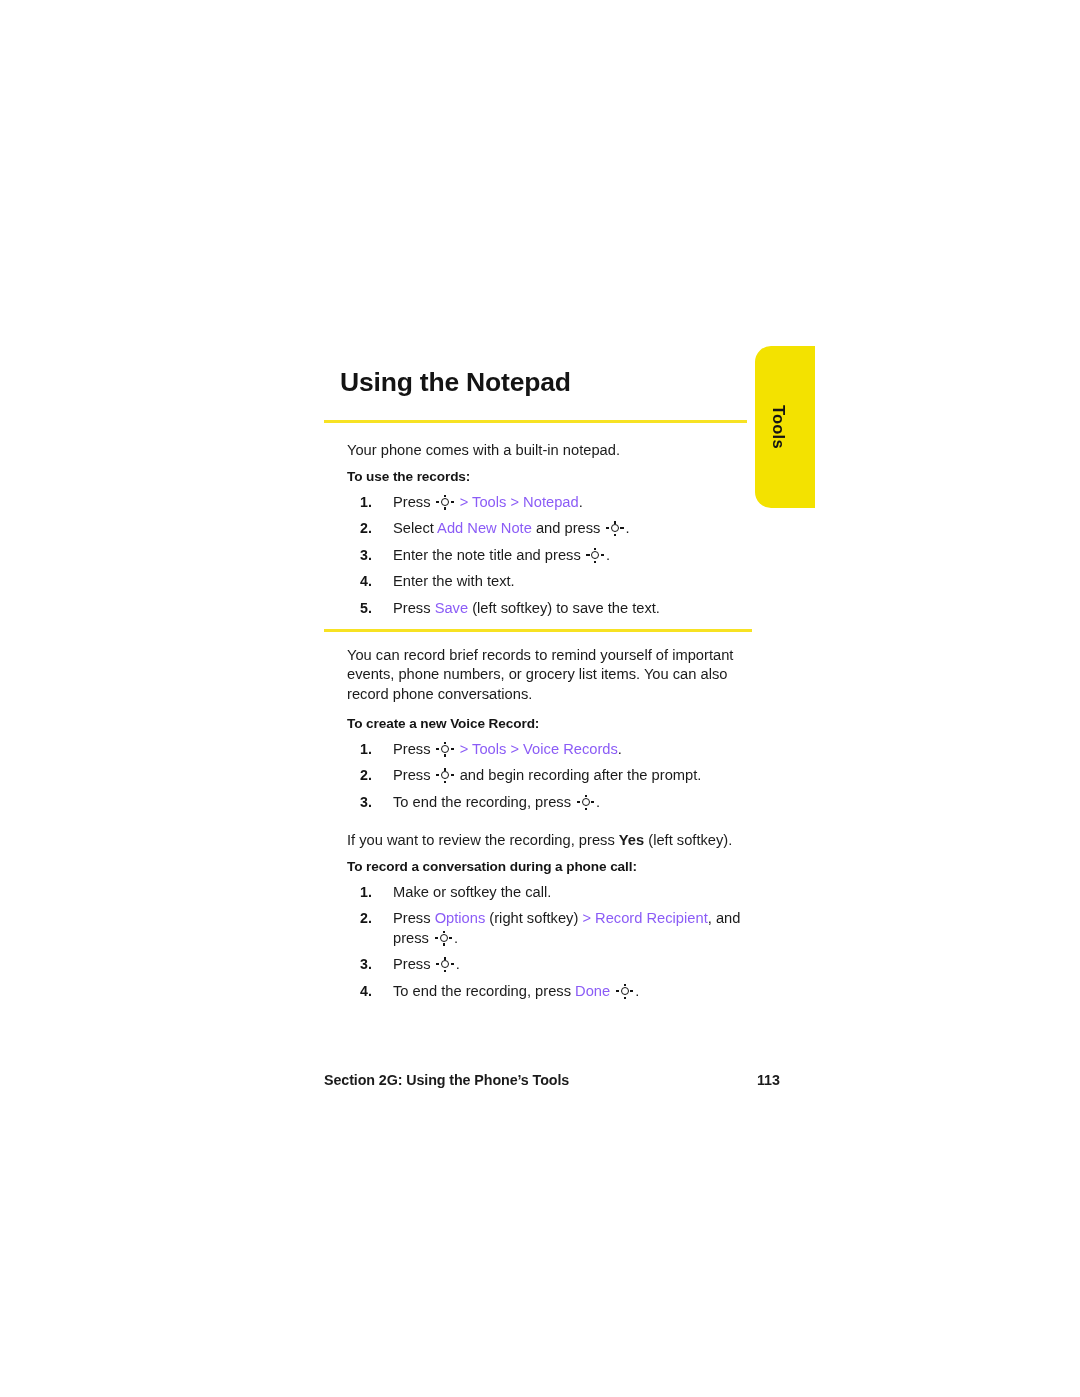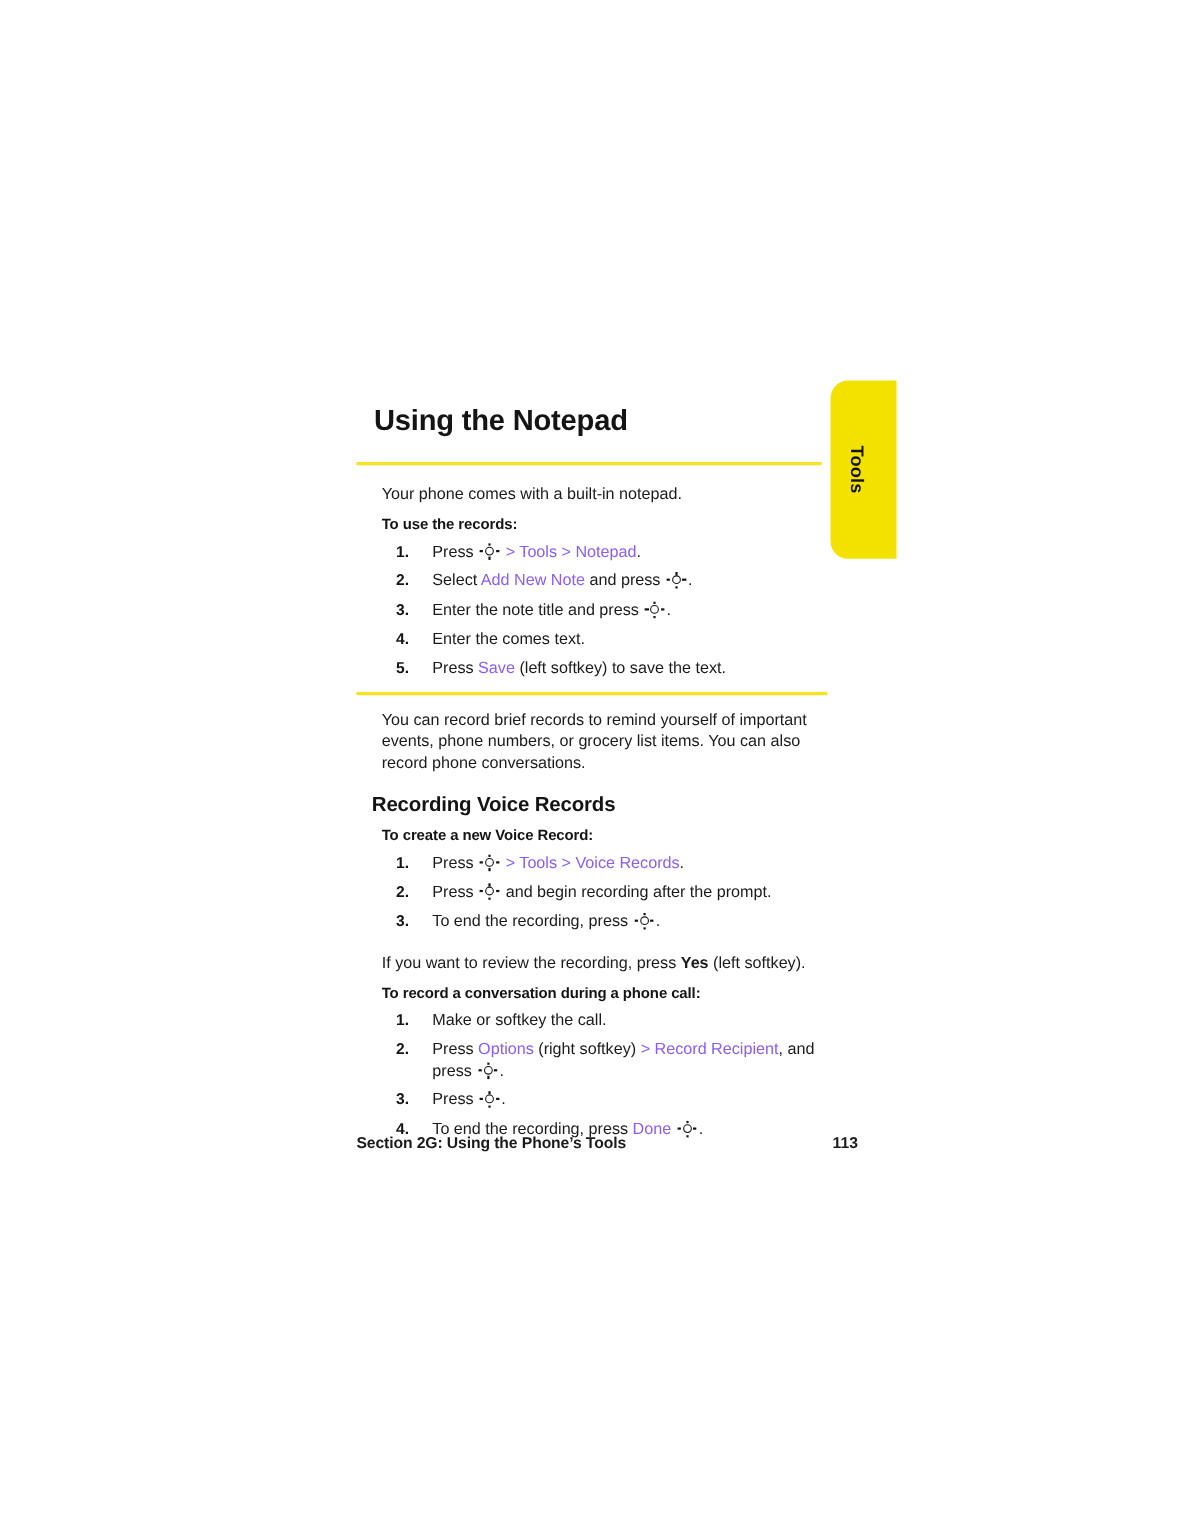--- a/index.html
+++ b/index.html
@@ -172,20 +172,21 @@
     font-size: 14.3px;
     font-weight: bold;
     color: #1b1b1b;
     letter-spacing: -0.1px;
   }
   .footer .fpage {
     font-size: 14.3px;
     font-weight: bold;
     color: #1b1b1b;
     margin-left: 34px;
+    margin-top: 40px;
   }
 </style>
 </head>
 <body>
 
 <div class="page">
 
   <div class="side-tab">
     <div class="side-tab-label">
       <span>Tools</span>
@@ -196,30 +197,29 @@
 
     <h1 class="section-title">Using the Notepad</h1>
     <div class="rule r1"></div>
     <div class="block">
       <p class="body tight">Your phone comes with a built-in notepad.</p>
       <p class="lead-in">To use the records:</p>
       <ol class="steps">
           <li><span class="num">1.</span><span>Press <span class="navkey"><span class="ring"></span><span class="tick t-up"></span><span class="tick t-down"></span><span class="tick t-left"></span><span class="tick t-right"></span></span><b> &gt; Tools &gt; Notepad</b>.</span></li>
           <li><span class="num">2.</span><span>Select <b>Add New Note</b> and press <span class="navkey"><span class="ring"></span><span class="tick t-up"></span><span class="tick t-down"></span><span class="tick t-left"></span><span class="tick t-right"></span></span>.</span></li>
           <li><span class="num">3.</span><span>Enter the note title and press <span class="navkey"><span class="ring"></span><span class="tick t-up"></span><span class="tick t-down"></span><span class="tick t-left"></span><span class="tick t-right"></span></span>.</span></li>
-          <li><span class="num">4.</span><span>Enter the comes text.</span></li>
+          <li><span class="num">4.</span><span>Enter the with text.</span></li>
           <li><span class="num">5.</span><span>Press <b>Save</b> (left softkey) to save the text.</span></li>
         </ol>
     </div>
 
     <div class="rule r2"></div>
     <div class="block">
       <p class="body">You can record brief records to remind yourself of important events, phone numbers, or grocery list items. You can also record phone conversations.</p>
     </div>
-    <h2 class="sub-title">Recording Voice Records</h2>
     <div class="block">
       <p class="lead-in">To create a new Voice Record:</p>
       <ol class="steps">
           <li><span class="num">1.</span><span>Press <span class="navkey"><span class="ring"></span><span class="tick t-up"></span><span class="tick t-down"></span><span class="tick t-left"></span><span class="tick t-right"></span></span><b> &gt; Tools &gt; Voice Records</b>.</span></li>
           <li><span class="num">2.</span><span>Press <span class="navkey"><span class="ring"></span><span class="tick t-up"></span><span class="tick t-down"></span><span class="tick t-left"></span><span class="tick t-right"></span></span> and begin recording after the prompt.</span></li>
           <li><span class="num">3.</span><span>To end the recording, press <span class="navkey"><span class="ring"></span><span class="tick t-up"></span><span class="tick t-down"></span><span class="tick t-left"></span><span class="tick t-right"></span></span>.</span></li>
         </ol>
       <p class="body tight">If you want to review the recording, press <b>Yes</b> (left softkey).</p>
       <p class="lead-in">To record a conversation during a phone call:</p>
       <ol class="steps">

